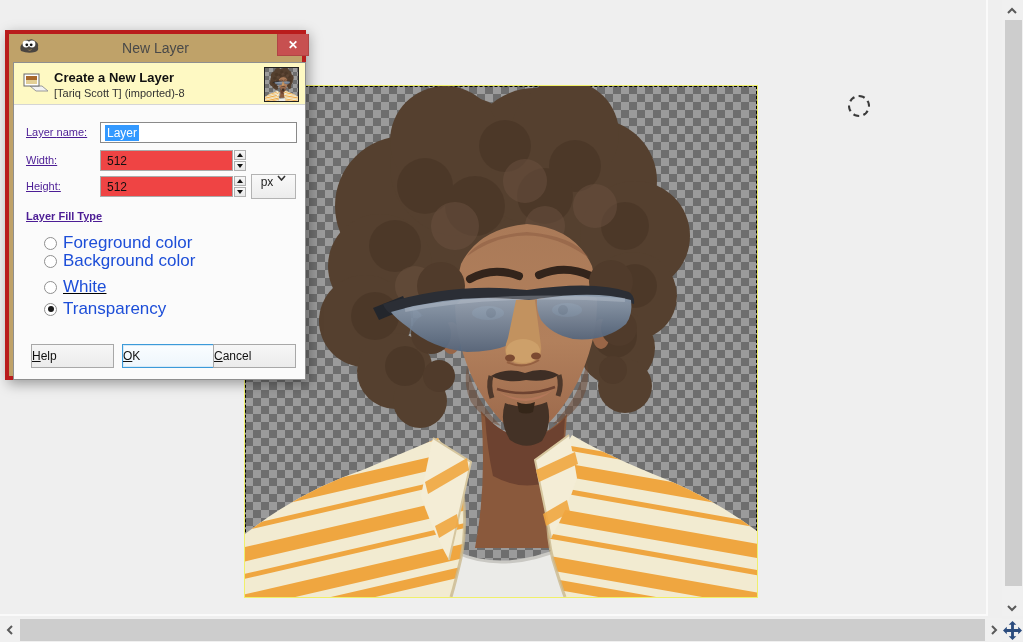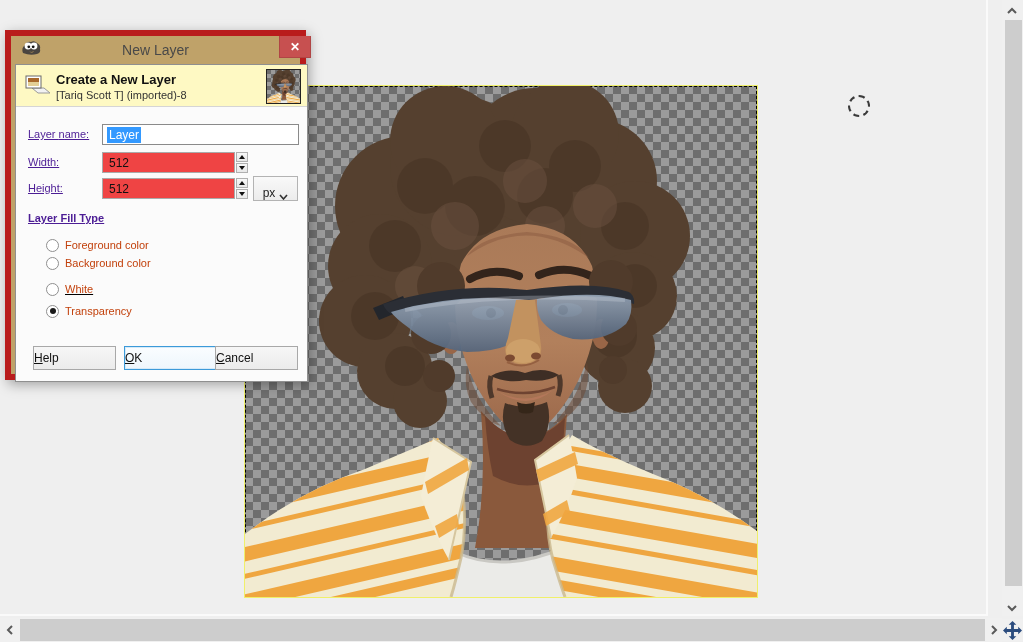--- a/index.html
+++ b/index.html
@@ -21,21 +21,21 @@
   .vscroll { position:absolute; right:0; top:0; width:21px; height:616px; background:#f0f0f0; }
   .vthumb  { position:absolute; left:3px; top:20px; width:17px; height:566px; background:#cdcdcd; }
   .hscroll { position:absolute; left:0; top:618px; width:1002px; height:24px; background:#f0f0f0; }
   .hthumb  { position:absolute; left:20px; top:1px; width:965px; height:22px; background:#cdcdcd; }
   .sbtn { position:absolute; width:16px; height:16px; display:flex; align-items:center; justify-content:center; }
   .pan-btn { position:absolute; left:1002px; top:619px; width:21px; height:22px;
     display:flex; align-items:center; justify-content:center; background:#f0f0f0; }
 
   
   .dialog { position:absolute; left:5px; top:30px; width:301px; height:350px;
-    background:#bfa269; border:6px solid #b91c1c; box-shadow:3px 4px 12px rgba(0,0,0,.35); }
+    background:#bfa269; border:4px solid #b91c1c; box-shadow:3px 4px 12px rgba(0,0,0,.35); }
   .titlebar { position:absolute; left:0; top:0; width:100%; height:28px; display:flex; align-items:center; }
   .titlebar .wilber { margin-left:9px; }
   .title-text { position:absolute; left:0; right:0; text-align:center; font-size:14px; color:#494949; }
   .close-btn { position:absolute; left:268px; top:0; width:32px; height:22px; background:#c75050;
     color:#fff; font-size:12px; font-weight:bold; display:flex; align-items:center; justify-content:center;
     border:1px solid #b04545; border-top:none; }
   .content { position:absolute; left:4px; top:28px; width:293px; height:318px;
     background:#fbfbfb; border:1px solid #8f8f8f; }
 
   .hdr { position:absolute; left:0; top:0; width:100%; height:42px; background:#fef9c3;
@@ -53,28 +53,28 @@
   .textbox .selection { background:#3399ff; color:#fff; padding:1px 2px; }
   input.num { position:absolute; background:#ef4444; border:1px solid #aaa; font-size:12px;
     padding-left:6px; font-family:"Liberation Sans",sans-serif; color:#111; }
   .spinner { position:absolute; width:12px; }
   .spin-btn { width:12px; height:10px; background:linear-gradient(#f8f8f8,#e8e8e8);
     border:1px solid #b0b0b0; display:flex; align-items:center; justify-content:center; margin-bottom:1px; }
   .tri-up    { width:0; height:0; border-left:3px solid transparent; border-right:3px solid transparent; border-bottom:4px solid #111; }
   .tri-down  { width:0; height:0; border-left:3px solid transparent; border-right:3px solid transparent; border-top:4px solid #111; }
   .unit-dd { position:absolute; left:237px; top:111px; width:45px; height:25px;
     background:linear-gradient(#f9f9f9,#ececec); border:1px solid #b3b3b3;
-    display:flex; align-items:flex-end; justify-content:center; gap:4px; font-size:12px; color:#222; }
+    display:flex; align-items:flex-start; justify-content:center; gap:4px; font-size:12px; color:#222; }
 
   .section-lbl { font-weight:bold; }
   .radio-row { position:absolute; left:30px; display:flex; align-items:center; gap:6px; height:16px; }
   .radio { width:13px; height:13px; border:1px solid #8f8f8f; border-radius:50%; background:#fff;
     display:flex; align-items:center; justify-content:center; }
   .radio-row.checked .radio::after { content:""; width:6px; height:6px; border-radius:50%; background:#1a1a1a; display:block; }
-  .radio-lbl { font-size:11px; color:#c2410c; }
+  .radio-lbl { font-size:17px; color:#1d4ed8; }
 
   .btn { position:absolute; top:281px; height:24px; background:linear-gradient(#f6f6f6,#ebebeb);
     border:1px solid #a8a8a8; font-size:12px; color:#111; display:flex; align-items:center; justify-content:flex-start; }
   .btn.default { border:1px solid #3c9ad9; box-shadow:inset 0 0 0 1px #d6eaf8; background:linear-gradient(#fafdff,#eef6fc); }
 </style>
 </head>
 <body>
 
 <svg width="0" height="0" style="position:absolute">
   <defs>

